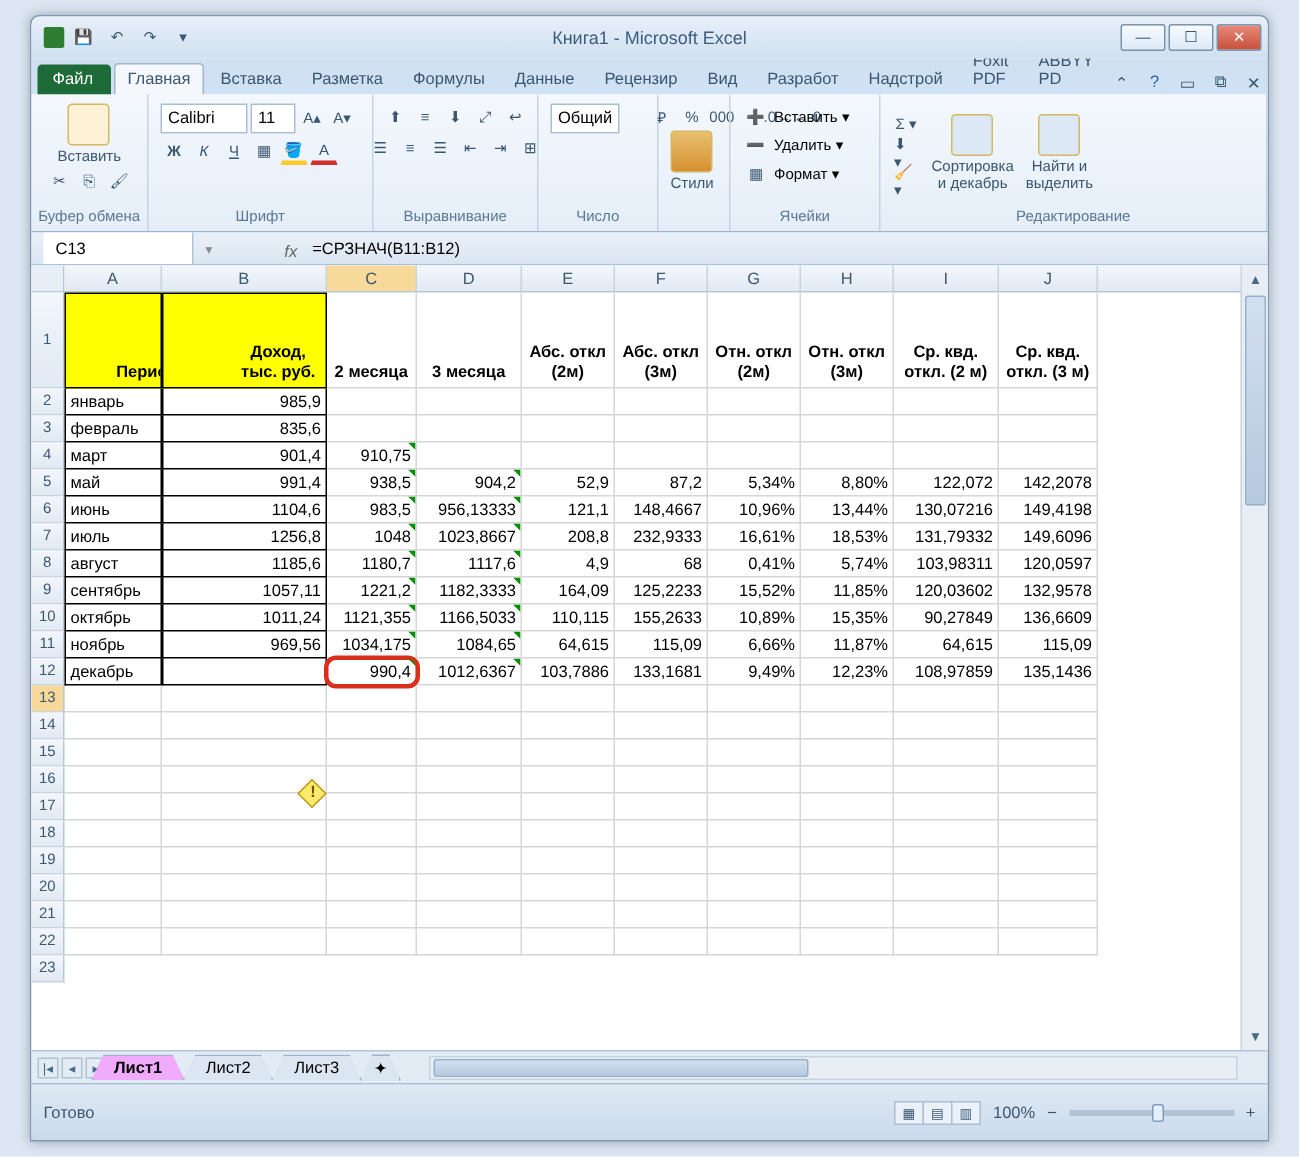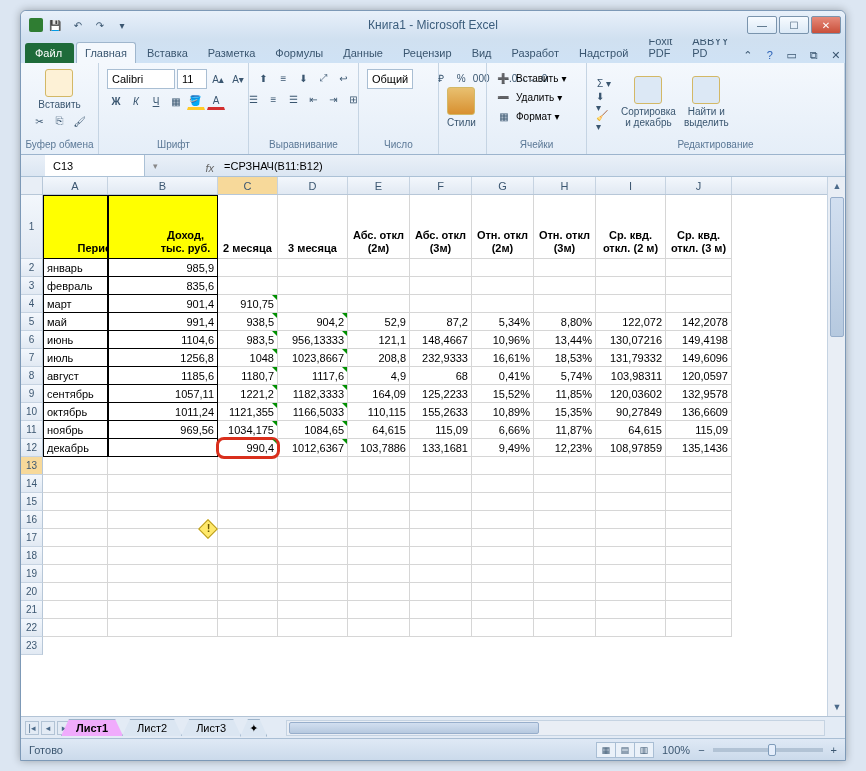--- a/index.html
+++ b/index.html
@@ -22,25 +22,25 @@
 .help-area span { width: 16px; height: 16px; display: flex; align-items: center; justify-content: center; font-size: 11px; color: #3a5670; }
 
 .ribbon-body { height: 92px; background: linear-gradient(#f4f8fd,#e5eef8); border-bottom: 1px solid #9cb4cd; display: flex; }
 .group { border-right: 1px solid #c5d4e3; padding: 2px 4px; display: flex; flex-direction: column; justify-content: space-between; }
 .group-label { font-size: 10px; color: #5b7896; text-align: center; padding-bottom: 2px; }
 .group-content { flex: 1; display: flex; align-items: center; gap: 4px; padding: 4px; }
 .big-btn { display: flex; flex-direction: column; align-items: center; font-size: 10px; color: #3a5670; gap: 2px; }
 .big-btn .ico { width: 28px; height: 28px; background: #fdf1d6; border: 1px solid #d3b866; border-radius: 3px; }
 .mini { width: 18px; height: 18px; border: 1px solid transparent; display: flex; align-items: center; justify-content: center; font-size: 10px; color: #3a5670; }
 .font-row { display: flex; gap: 2px; align-items: center; }
-.font-name { width: 68px; height: 20px; border: 1px solid #a9bed3; background: #fff; font-size: 11px; padding: 0 4px; display: flex; align-items: center; }
+.font-name { width: 58px; height: 20px; border: 1px solid #a9bed3; background: #fff; font-size: 11px; padding: 0 4px; display: flex; align-items: center; }
 .font-size { width: 30px; height: 20px; border: 1px solid #a9bed3; background: #fff; font-size: 11px; padding: 0 4px; display: flex; align-items: center; }
 
 .namebar { height: 22px; background: linear-gradient(#eaf0f8,#dbe6f2); border-bottom: 1px solid #abc1d6; display: flex; align-items: center; }
-.namebox { width: 100px; border-right: 1px solid #abc1d6; padding: 0 8px; font-size: 11px; height: 100%; display: flex; align-items: center; background: #fff; margin-left: 24px; }
+.namebox { width: 100px; border-right: 1px solid #abc1d6; padding: 0 8px; font-size: 11px; height: 100%; display: flex; align-items: center; background: #fff; margin-left: 8px; }
 .fxbar { display: flex; align-items: flex-end; flex: 1; gap: 6px; padding-left: 40px; }
 .fx { font-style: italic; font-size: 11px; color: #666; }
 .formula-input { flex: 1; font-size: 11px; padding: 2px 4px; border: none; background: transparent; }
 
 .sheet-area { flex: 1; overflow: hidden; position: relative; background: #fff; }
 .grid { position: absolute; top: 0; left: 22px; right: 18px; bottom: 0; }
 .corner { position: absolute; top: 0; left: 0; width: 22px; height: 18px; background: #e8eef6; border-right: 1px solid #b7c7d8; border-bottom: 1px solid #b7c7d8; }
 .col-headers { height: 18px; display: flex; background: linear-gradient(#f3f7fc,#e1e9f3); border-bottom: 1px solid #b7c7d8; font-size: 11px; color: #3c5771; }
 .col-h { border-right: 1px solid #c6d3e1; display: flex; align-items: center; justify-content: center; }
 .col-h.sel { background: #f7d99a; }
@@ -75,21 +75,21 @@
 .vscroll .arrow.up { top: 0; } .vscroll .arrow.dn { bottom: 0; }
 
 .sheet-tabs { height: 22px; background: #e3ebf5; border-top: 1px solid #b3c4d6; display: flex; align-items: center; padding-left: 40px; gap: 0; font-size: 11px; position: relative; }
 .sheet-tabs .nav { position: absolute; left: 4px; display: flex; gap: 2px; }
 .sheet-tabs .nav span { width: 14px; height: 14px; display: flex; align-items: center; justify-content: center; font-size: 9px; color: #4b6a8a; border: 1px solid #b2c3d5; }
 .stab { padding: 2px 14px; border: 1px solid #9eb4ca; border-bottom: none; background: #dbe6f2; margin-right: -1px; clip-path: polygon(8px 0, calc(100% - 8px) 0, 100% 100%, 0 100%); }
 .stab.active { background: #f0abfc; font-weight: bold; }
 .hscroll { flex: 1; margin-left: 20px; margin-right: 20px; height: 16px; background: #e9eef5; border: 1px solid #c5d3e2; position: relative; }
 .hscroll .thumb { position: absolute; left: 2px; top: 1px; height: 12px; width: 250px; background: linear-gradient(#d2dff0,#b6c9df); border: 1px solid #97aecb; border-radius: 2px; }
 
-.statusbar { height: 22px; background: linear-gradient(#dfe9f5,#cbdaeb); border-top: 1px solid #a9bed4; display: flex; align-items: center; font-size: 11px; color: #3c5771; padding: 0 8px; gap: 32px; }
+.statusbar { height: 38px; background: linear-gradient(#dfe9f5,#cbdaeb); border-top: 1px solid #a9bed4; display: flex; align-items: center; font-size: 11px; color: #3c5771; padding: 0 8px; gap: 32px; }
 .statusbar .right { margin-left: auto; display: flex; align-items: center; gap: 8px; }
 .viewbtns { display: flex; }
 .viewbtns span { width: 20px; height: 16px; border: 1px solid #a9bed4; background: #eaf1f9; margin-left: -1px; display: flex; align-items: center; justify-content: center; font-size: 9px; }
 .zoom-slider { width: 110px; height: 4px; background: #b2c3d5; position: relative; }
 .zoom-slider .knob { position: absolute; left: 50%; top: -4px; width: 8px; height: 12px; background: #e5eefb; border: 1px solid #7f9cba; border-radius: 2px; }
 
 .warn-diamond { position: absolute; width: 14px; height: 14px; transform: rotate(45deg); background: #ffe96b; border: 1px solid #b89a1e; left: 180px; top: 345px; }
 .warn-diamond::after { content: "!"; position: absolute; transform: rotate(-45deg); left: 4px; top: -1px; font-size: 11px; color: #6a5600; font-weight: bold; }
 </style>
 </head>

